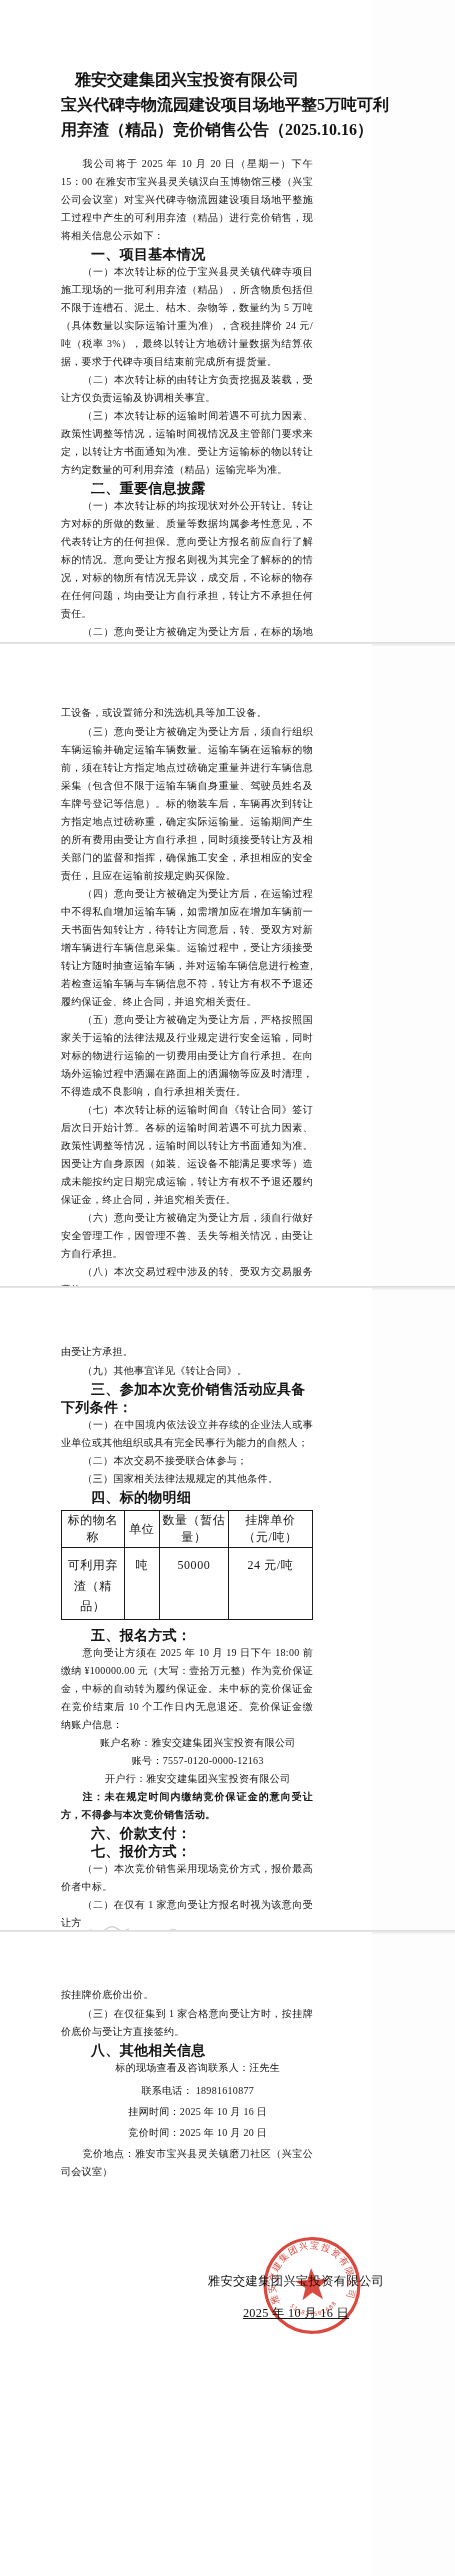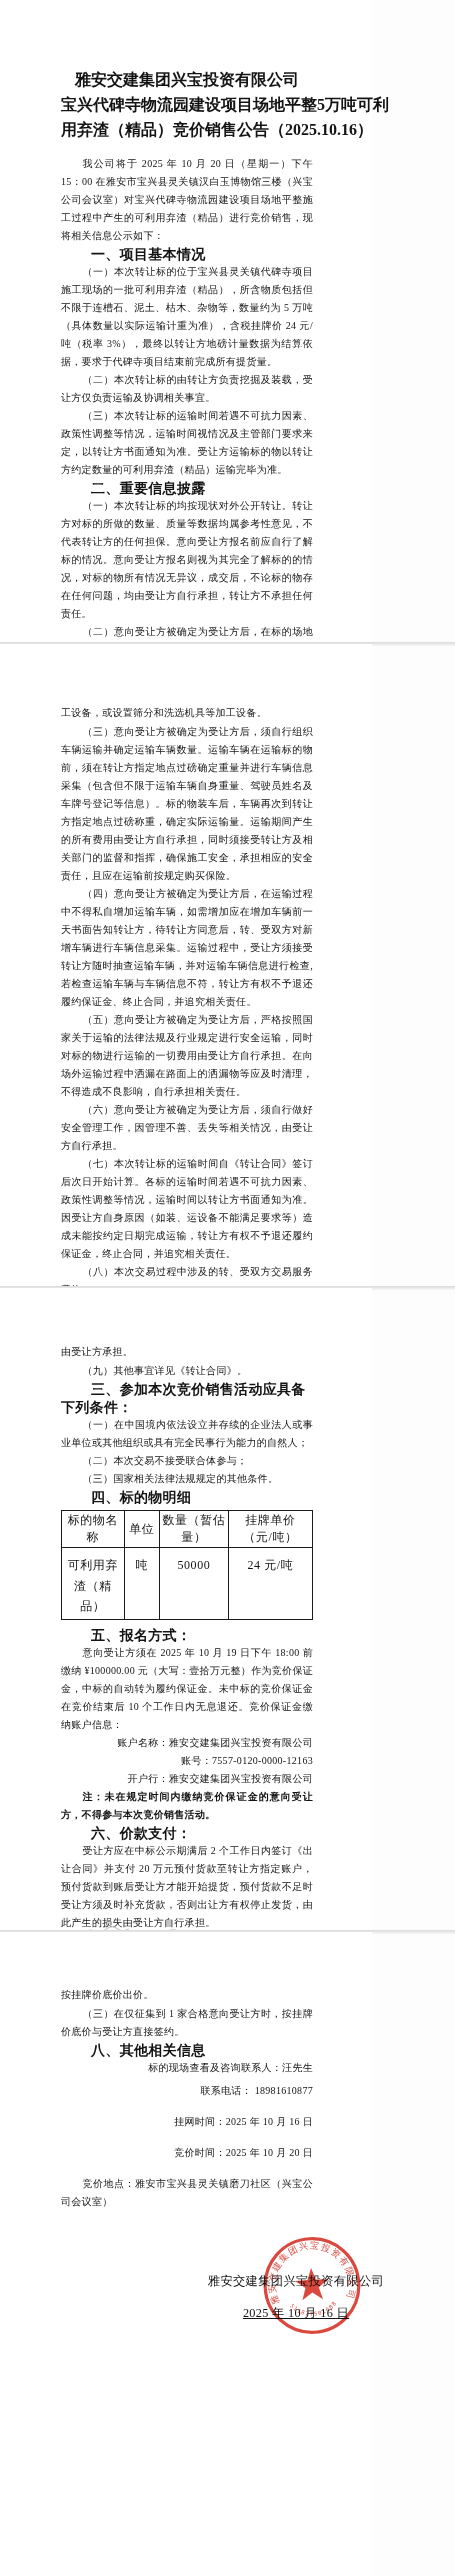--- a/index.html
+++ b/index.html
@@ -24,24 +24,24 @@
   .p {
     margin:0; font-size:10px; line-height:18px; letter-spacing:0.3px;
     text-align:justify; text-indent:2.15em;
   }
   .cont { text-indent:0;font-family:Liberation Mono, monospace; }
   .h {
     margin:0; font-family:"Liberation Sans","DejaVu Sans",sans-serif;
     font-weight:700; font-size:14px; line-height:18px; letter-spacing:0.3px;
     text-indent:2.15em;
   }
-  .line { text-align:right; }
+  .line { text-align:center; }
   .note { font-family:Liberation Sans, sans-serif; font-weight:700; }
   .mt8 { margin-top:4.6px; }
-  .mt17 { margin-top:13px; }
+  .mt17 { margin-top:3px; }
   table.goods {
     width:100%; border-collapse:collapse; margin:4px 0 5.2px 0;
     table-layout:fixed;
   }
   table.goods th, table.goods td {
     border:1.1px solid #1b1b1b; font-size:12px; letter-spacing:0.6px;
     text-align:center; font-weight:400;
   }
   table.goods th { height:26.4px; padding:1.1px 2.3px; }
   table.goods td { height:53px; vertical-align:top; padding:6.9px 3.4px 2.3px 3.4px; line-height:20.7px; }
@@ -83,22 +83,22 @@
     <p class="p">（二）意向受让方被确定为受让方后，在标的场地中施工工具仅能使用运输工具，不得在标的物场地中出现生产加</p>
   </div>
 
   <div class="pbreak" style="top:642px;"></div>
 
   <div class="page" style="top:644px; padding-top:61px;">
     <p class="p cont">工设备，或设置筛分和洗选机具等加工设备。</p>
     <p class="p">（三）意向受让方被确定为受让方后，须自行组织车辆运输并确定运输车辆数量。运输车辆在运输标的物前，须在转让方指定地点过磅确定重量并进行车辆信息采集（包含但不限于运输车辆自身重量、驾驶员姓名及车牌号登记等信息）。标的物装车后，车辆再次到转让方指定地点过磅称重，确定实际运输量。运输期间产生的所有费用由受让方自行承担，同时须接受转让方及相关部门的监督和指挥，确保施工安全，承担相应的安全责任，且应在运输前按规定购买保险。</p>
     <p class="p">（四）意向受让方被确定为受让方后，在运输过程中不得私自增加运输车辆，如需增加应在增加车辆前一天书面告知转让方，待转让方同意后，转、受双方对新增车辆进行车辆信息采集。运输过程中，受让方须接受转让方随时抽查运输车辆，并对运输车辆信息进行检查,若检查运输车辆与车辆信息不符，转让方有权不予退还履约保证金、终止合同，并追究相关责任。</p>
     <p class="p">（五）意向受让方被确定为受让方后，严格按照国家关于运输的法律法规及行业规定进行安全运输，同时对标的物进行运输的一切费用由受让方自行承担。在向场外运输过程中洒漏在路面上的洒漏物等应及时清理，不得造成不良影响，自行承担相关责任。</p>
+    <p class="p">（七）本次转让标的运输时间自《转让合同》签订后次日开始计算。各标的运输时间若遇不可抗力因素、政策性调整等情况，运输时间以转让方书面通知为准。因受让方自身原因（如装、运设备不能满足要求等）造成未能按约定日期完成运输，转让方有权不予退还履约保证金，终止合同，并追究相关责任。</p>
     <p class="p">（六）意向受让方被确定为受让方后，须自行做好安全管理工作，因管理不善、丢失等相关情况，由受让方自行承担。</p>
-    <p class="p">（七）本次转让标的运输时间自《转让合同》签订后次日开始计算。各标的运输时间若遇不可抗力因素、政策性调整等情况，运输时间以转让方书面通知为准。因受让方自身原因（如装、运设备不能满足要求等）造成未能按约定日期完成运输，转让方有权不予退还履约保证金，终止合同，并追究相关责任。</p>
     <p class="p">（八）本次交易过程中涉及的转、受双方交易服务费均</p>
   </div>
 
   <div class="pbreak" style="top:1286px;"></div>
 
   <div class="page" style="top:1288px; padding-top:56px;">
     <p class="p cont">由受让方承担。</p>
     <p class="p">（九）其他事宜详见《转让合同》。</p>
     <p class="h">三、参加本次竞价销售活动应具备下列条件：</p>
     <p class="p">（一）在中国境内依法设立并存续的企业法人或事业单位或其他组织或具有完全民事行为能力的自然人；</p>
@@ -131,21 +131,20 @@
       </tbody>
     </table>
 
     <p class="h">五、报名方式：</p>
     <p class="p">意向受让方须在 2025 年 10 月 19 日下午 18:00 前缴纳 ¥100000.00 元（大写：壹拾万元整）作为竞价保证金，中标的自动转为履约保证金。未中标的竞价保证金在竞价结束后 10 个工作日内无息退还。竞价保证金缴纳账户信息：</p>
     <p class="p line">账户名称：雅安交建集团兴宝投资有限公司</p>
     <p class="p line">账号：7557-0120-0000-12163</p>
     <p class="p line">开户行：雅安交建集团兴宝投资有限公司</p>
     <p class="p note">注：未在规定时间内缴纳竞价保证金的意向受让方，不得参与本次竞价销售活动。</p>
     <p class="h">六、价款支付：</p>
-    <p class="p">受让方应在中标公示期满后 2 个工作日内签订《出让合同》并支付 20 万元预付货款至转让方指定账户，预付货款到账后受让方才能开始提货，预付货款不足时受让方须及时补充货款，否则出让方有权停止发货，由此产生的损失由受让方自行承担。</p>
     <p class="h">七、报价方式：</p>
     <p class="p">（一）本次竞价销售采用现场竞价方式，报价最高价者中标。</p>
     <p class="p">（二）在仅有 1 家意向受让方报名时视为该意向受让方</p>
   </div>
 
   <svg class="ink-mid" width="138" height="23" viewBox="0 0 240 40">
     <path d="M5,28 q12,-14 22,-6 q8,6 18,-4 q10,-9 20,-1 q9,7 20,0" fill="none" stroke="#bdbdbd" stroke-width="2" opacity="0.8"></path>
     <path d="M150,24 q10,-10 20,-3 q9,6 18,-2" fill="none" stroke="#c7c7c7" stroke-width="2" opacity="0.75"></path>
   </svg>
 

